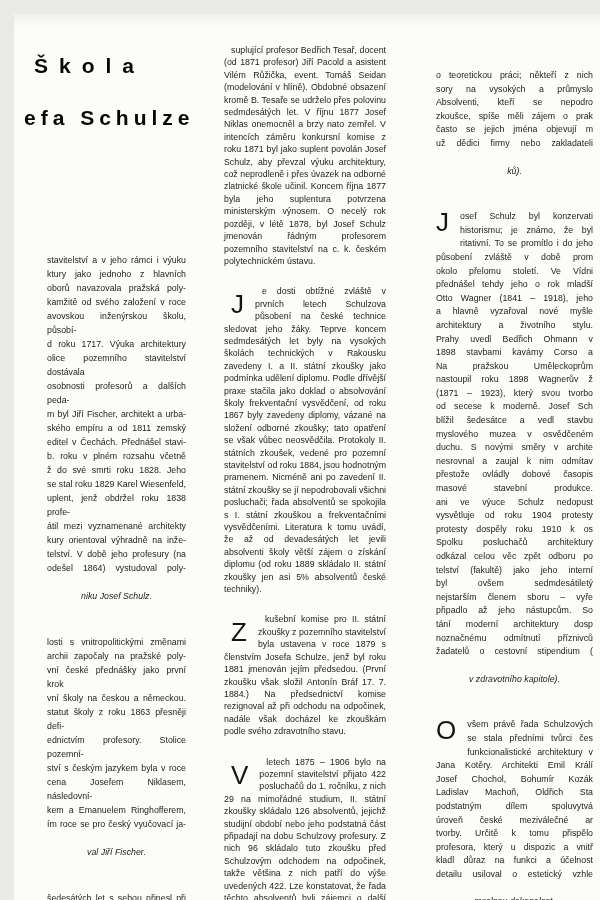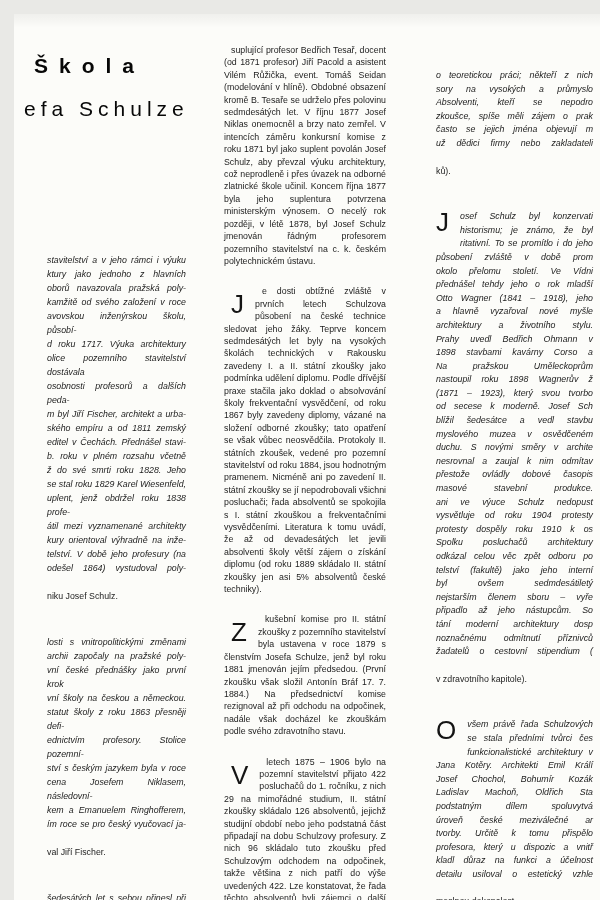--- a/index.html
+++ b/index.html
@@ -10,35 +10,35 @@
     background:#fcfcf9; overflow:hidden; color:#1a1a1a;
   }
   
   .page::before {
     content:""; position:absolute; left:0; top:0; width:600px; height:14px;
     background:linear-gradient(to bottom, rgba(0,0,0,0.05), rgba(0,0,0,0));
     pointer-events:none;
   }
   .title { position:absolute; left:0; top:26px; color:#070707; }
   .t1 { font-size:21px; font-weight:bold; letter-spacing:11px; padding-left:13px; white-space:nowrap; }
-  .t2 { font-size:21px; font-weight:normal; letter-spacing:5px; padding-left:3px; margin-top:5px; white-space:nowrap; }
+  .t2 { font-size:21px; font-weight:bold; letter-spacing:5px; padding-left:3px; margin-top:14px; white-space:nowrap; }
 
   .col { position:absolute; font-size:8.8px; color:#1c1c1c; }
   .col-left   { left:12px;   top:218px; width:181px; line-height:14px; }
   .col-middle { left:196px; top:16px;  width:190px; line-height:12.4px; }
   .col-right  { left:401px; top:34px;  width:199px; line-height:13.6px; }
 
   .para { margin-bottom:4px; }
   .flow { text-align:justify; }
 
   .lines {
     display:block; white-space:pre-line;
-    text-align:justify; text-align-last:justify;font-style:italic;
+    text-align:justify; text-align-last:justify;
   }
-  .lastline { display:block; text-align:left; }
+  .lastline { display:block; text-align:center;font-style:italic; }
   .lastline:empty, .dropcap:empty { display:none; }
 
   .dropcap {
     float:left; font-size:26px; line-height:22px;
     margin:1px 4px 0 0; font-weight:400; color:#141414;
   }
 </style>
 </head>
 <body>
 

